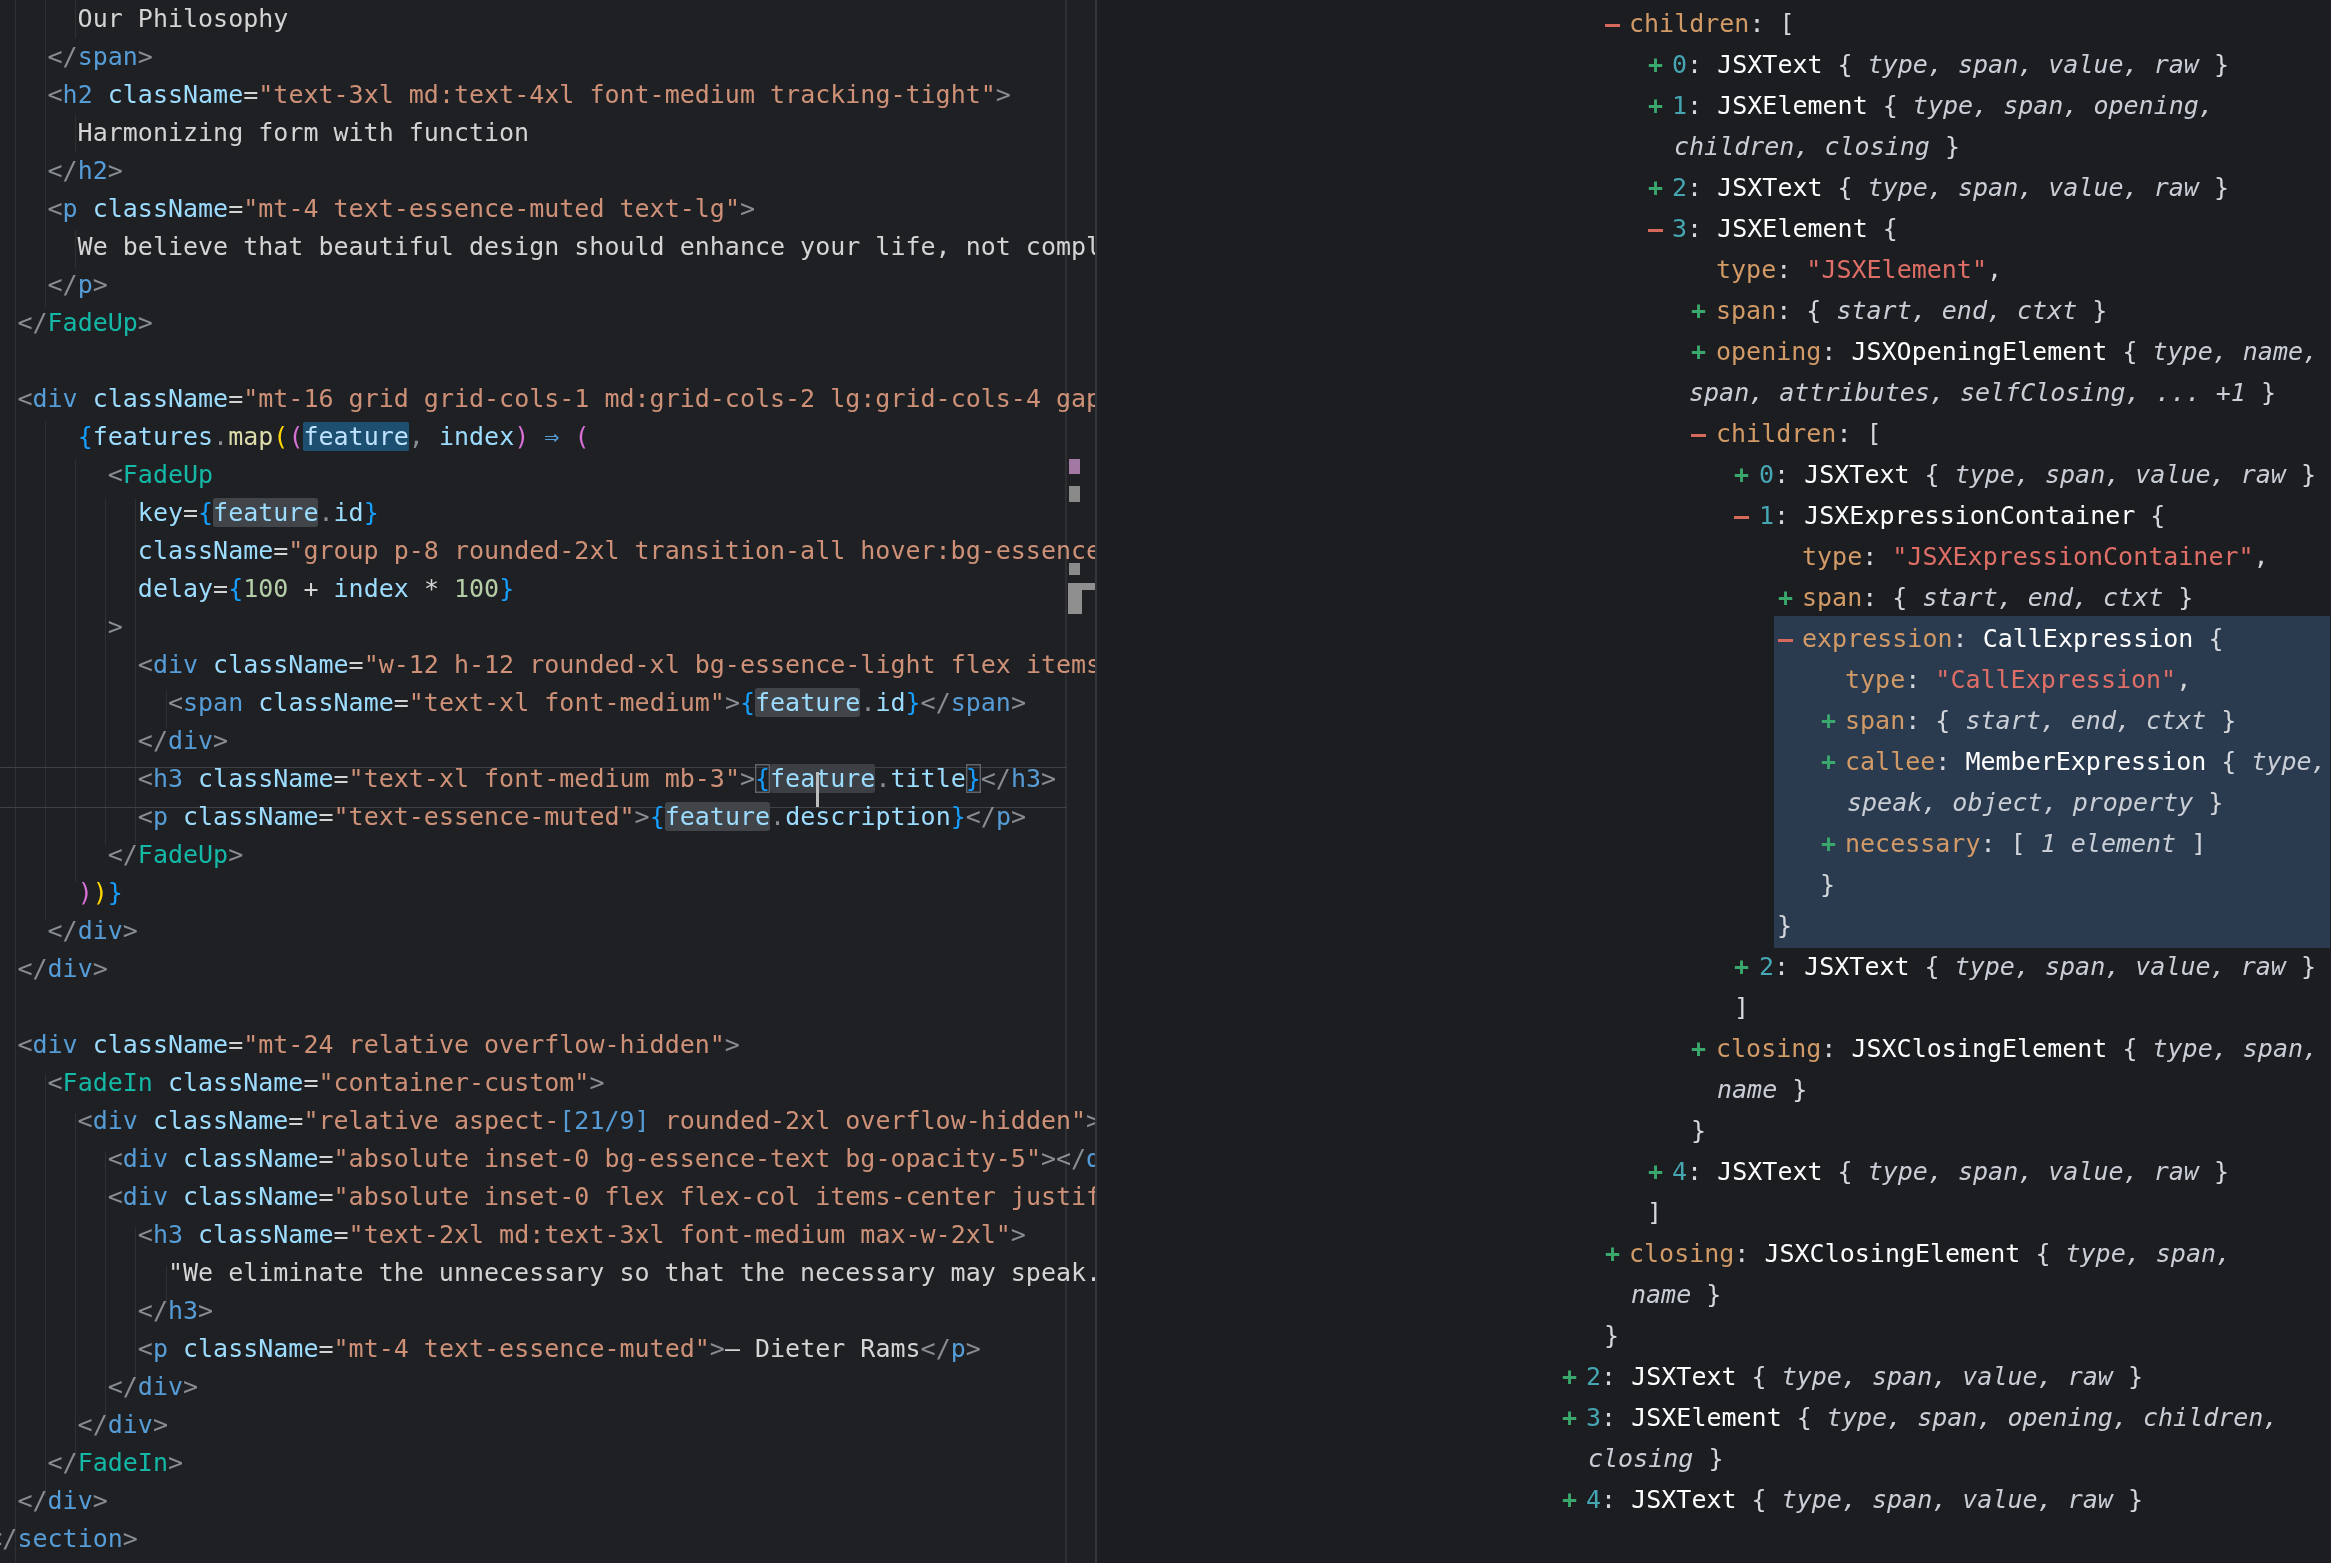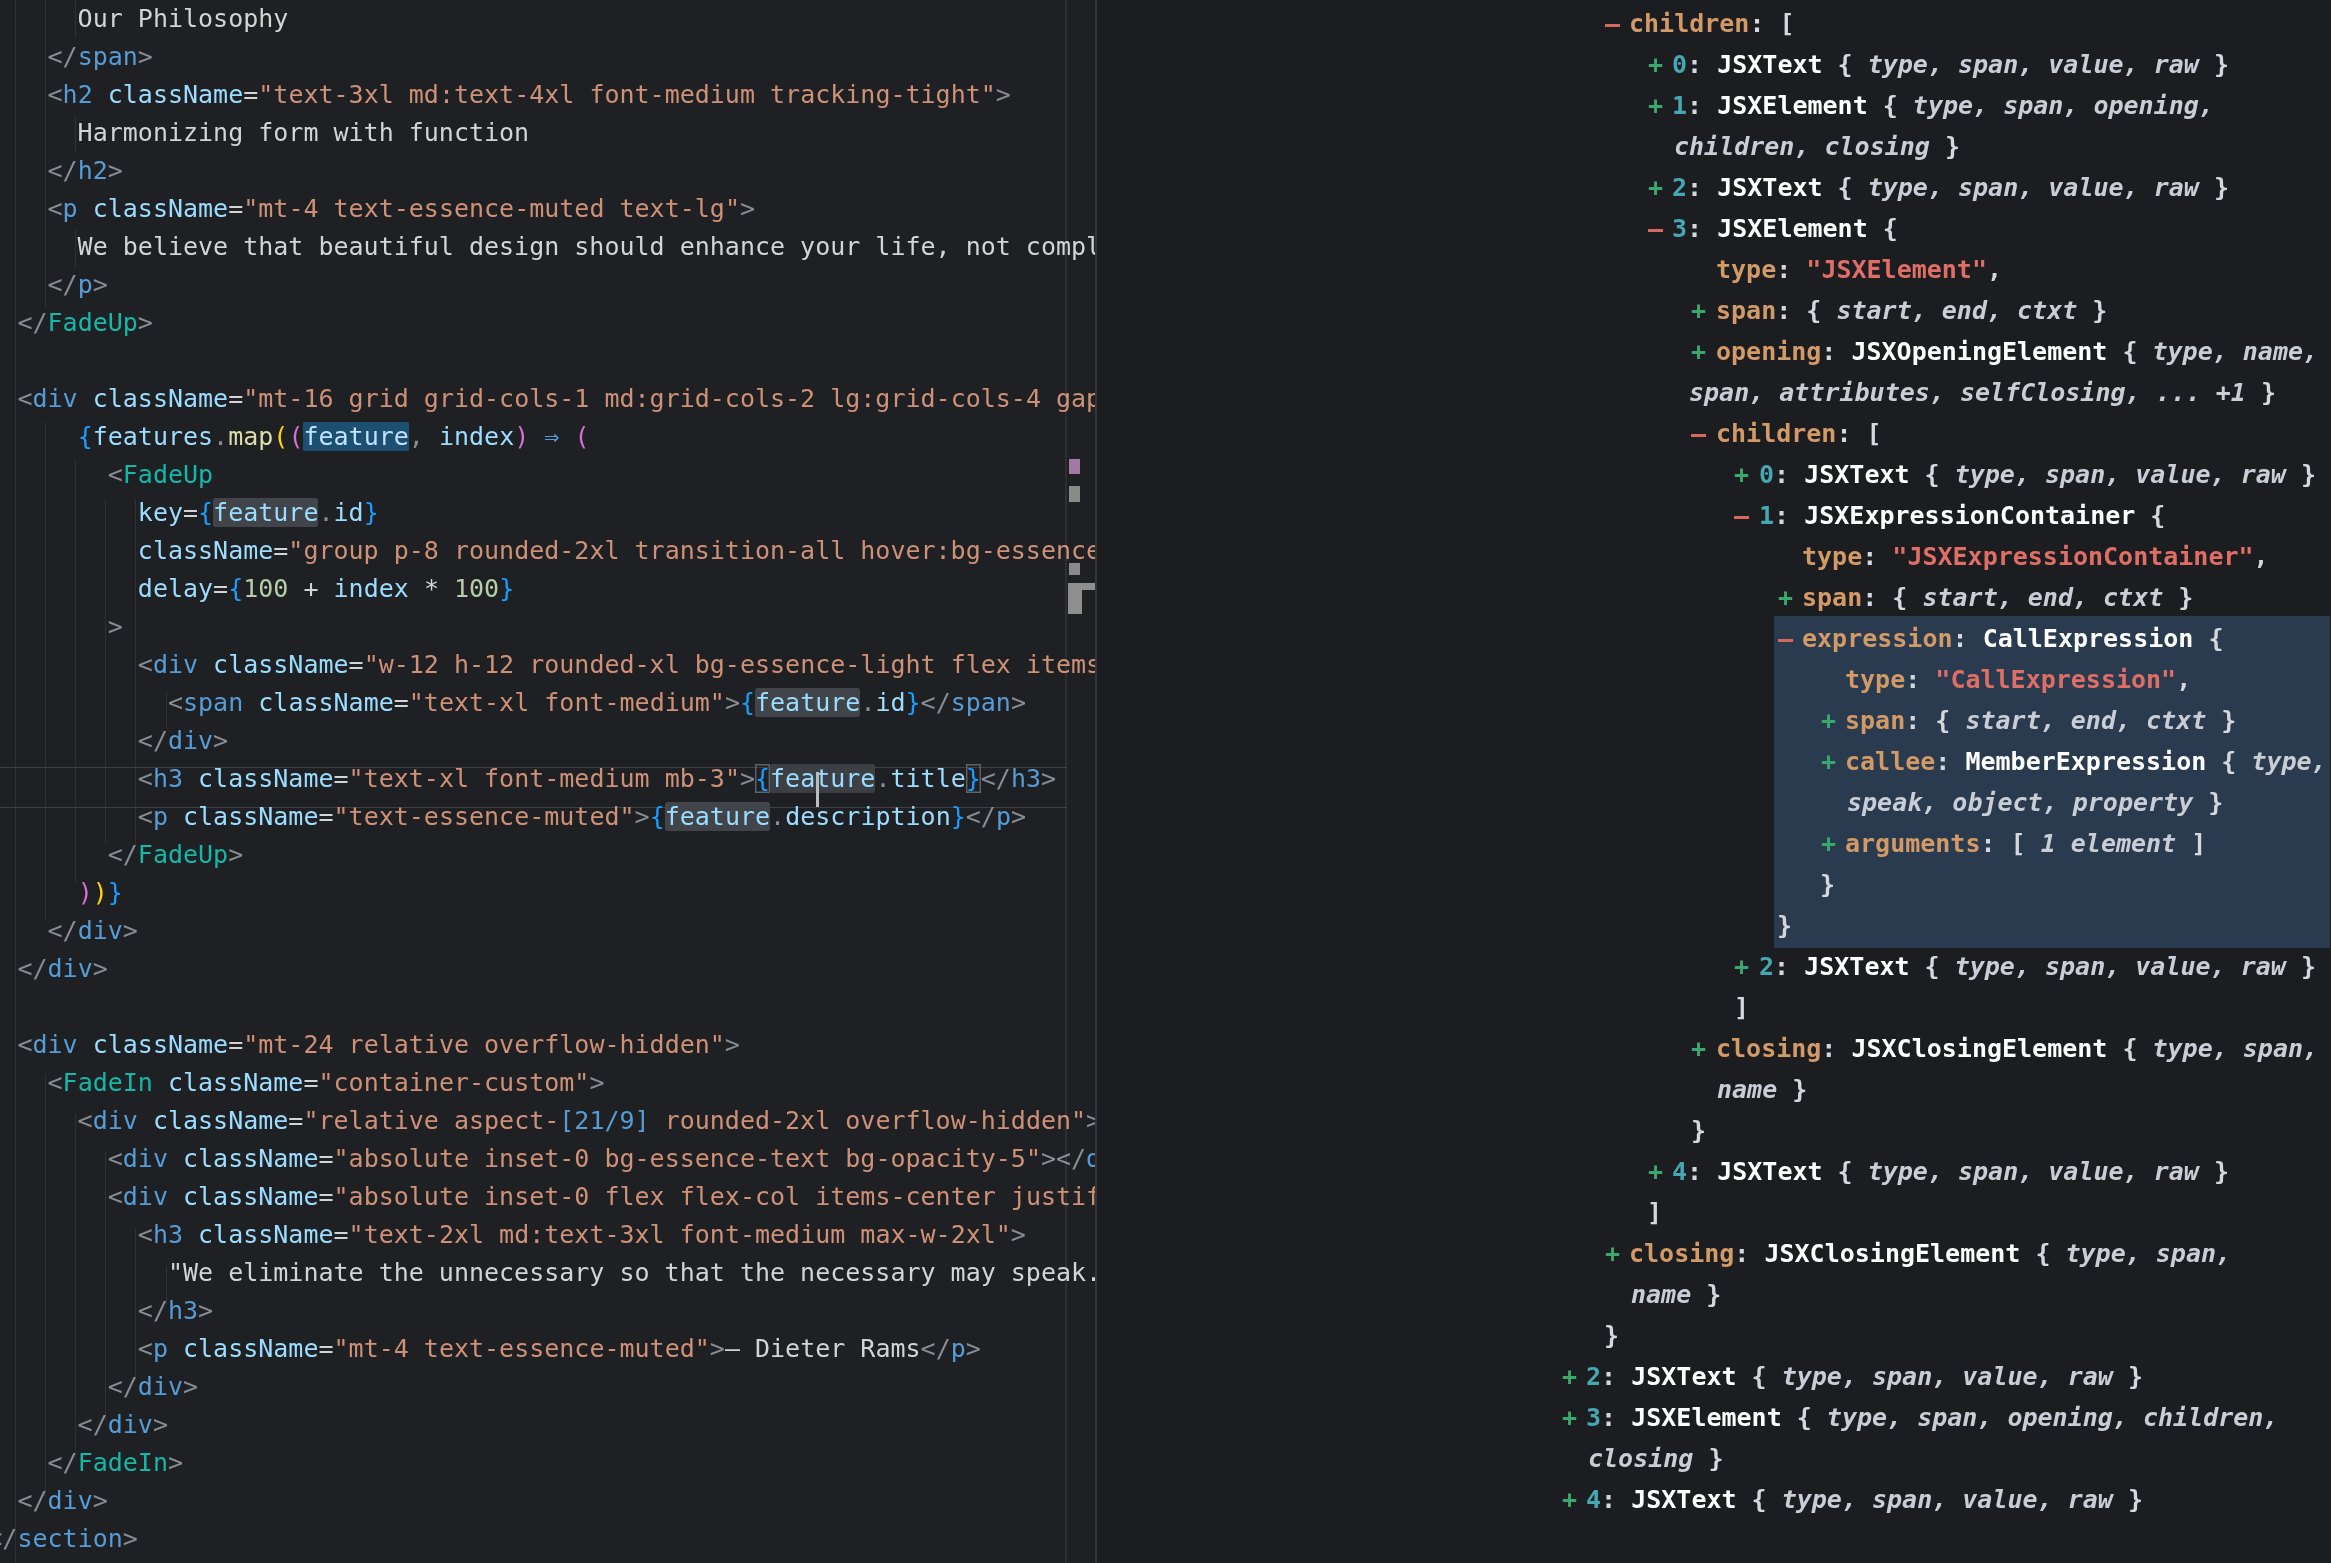--- a/index.html
+++ b/index.html
@@ -32,21 +32,21 @@
   #current-line{position:absolute;left:0;width:1066px;top:767px;height:39px;
     border-top:1.4px solid #3e4043;border-bottom:1.4px solid #3e4043;}
   #cursor{position:absolute;left:816px;top:772px;width:2.7px;height:35px;background:#bcbcbc;}
   #overview-ruler{position:absolute;left:1065px;top:0;width:1.8px;height:1564px;background:rgba(255,255,255,0.07);}
   .ruler-mark{position:absolute;}
   #pane-divider{position:absolute;left:1095px;top:0;width:2.7px;height:1564px;background:#33363b;}
   
   #ast-pane{position:absolute;left:1097px;top:0;width:1234px;height:1564px;overflow:hidden;background:#1b1d21;}
   #ast-rows{position:absolute;left:0;top:2.7px;width:100%;}
   .ast-row{height:41px;line-height:41px;font-size:25px;white-space:pre;position:relative;}
-  .ast-content{position:absolute;top:0;font-weight:bold;}
+  .ast-content{position:absolute;top:0;}
   .ast-marker{position:absolute;top:0;font-weight:bold;}
   .m-plus{color:#3aa76d}
   .m-minus{color:#d5695b}
   .a-key{color:#d19a66}
   .a-idx{color:#46a6b2}
   .a-typ{color:#ffffff}
   .a-str{color:#df6e66}
   .a-nul{color:#df6e66}
   .a-pun{color:#d4d7dc}
   .a-pv{color:#c9ced6;font-style:italic}
@@ -147,21 +147,21 @@
         <div class="ast-row"><span class="ast-marker m-minus" style="left: 594px;">–</span><span class="ast-content" style="left: 619px;"><span class="a-key">children</span><span class="a-pun">: [</span></span></div>
         <div class="ast-row"><span class="ast-marker m-plus" style="left: 637px;">+</span><span class="ast-content" style="left: 662px;"><span class="a-idx">0</span><span class="a-pun">: </span><span class="a-typ">JSXText</span><span class="a-pun"> { </span><span class="a-pv">type, span, value, raw</span><span class="a-pun"> }</span></span></div>
         <div class="ast-row"><span class="ast-marker m-minus" style="left: 637px;">–</span><span class="ast-content" style="left: 662px;"><span class="a-idx">1</span><span class="a-pun">: </span><span class="a-typ">JSXExpressionContainer</span><span class="a-pun"> {</span></span></div>
         <div class="ast-row"><span class="ast-content" style="left: 705px;"><span class="a-key">type</span><span class="a-pun">: </span><span class="a-str">"JSXExpressionContainer"</span><span class="a-pun">,</span></span></div>
         <div class="ast-row"><span class="ast-marker m-plus" style="left: 681px;">+</span><span class="ast-content" style="left: 705px;"><span class="a-key">span</span><span class="a-pun">: { </span><span class="a-pv">start, end, ctxt</span><span class="a-pun"> }</span></span></div>
         <div class="ast-row"><span class="ast-marker m-minus" style="left: 681px;">–</span><span class="ast-content" style="left: 705px;"><span class="a-key">expression</span><span class="a-pun">: </span><span class="a-typ">CallExpression</span><span class="a-pun"> {</span></span></div>
         <div class="ast-row"><span class="ast-content" style="left: 748px;"><span class="a-key">type</span><span class="a-pun">: </span><span class="a-str">"CallExpression"</span><span class="a-pun">,</span></span></div>
         <div class="ast-row"><span class="ast-marker m-plus" style="left: 724px;">+</span><span class="ast-content" style="left: 748px;"><span class="a-key">span</span><span class="a-pun">: { </span><span class="a-pv">start, end, ctxt</span><span class="a-pun"> }</span></span></div>
         <div class="ast-row"><span class="ast-marker m-plus" style="left: 724px;">+</span><span class="ast-content" style="left: 748px;"><span class="a-key">callee</span><span class="a-pun">: </span><span class="a-typ">MemberExpression</span><span class="a-pun"> { </span><span class="a-pv">type,</span></span></div>
         <div class="ast-row"><span class="ast-content" style="left: 750px;"><span class="a-pv">speak, object, property</span><span class="a-pun"> }</span></span></div>
-        <div class="ast-row"><span class="ast-marker m-plus" style="left: 724px;">+</span><span class="ast-content" style="left: 748px;"><span class="a-key">arguments</span><span class="a-pun">: [ </span><span class="a-pv">1 element</span><span class="a-pun"> ]</span></span></div>
+        <div class="ast-row"><span class="ast-marker m-plus" style="left: 724px;">+</span><span class="ast-content" style="left: 748px;"><span class="a-key">necessary</span><span class="a-pun">: [ </span><span class="a-pv">1 element</span><span class="a-pun"> ]</span></span></div>
         <div class="ast-row"><span class="ast-content" style="left: 723px;"><span class="a-pun">}</span></span></div>
         <div class="ast-row"><span class="ast-content" style="left: 680px;"><span class="a-pun">}</span></span></div>
         <div class="ast-row"><span class="ast-marker m-plus" style="left: 637px;">+</span><span class="ast-content" style="left: 662px;"><span class="a-idx">2</span><span class="a-pun">: </span><span class="a-typ">JSXText</span><span class="a-pun"> { </span><span class="a-pv">type, span, value, raw</span><span class="a-pun"> }</span></span></div>
         <div class="ast-row"><span class="ast-content" style="left: 637px;"><span class="a-pun">]</span></span></div>
         <div class="ast-row"><span class="ast-marker m-plus" style="left: 594px;">+</span><span class="ast-content" style="left: 619px;"><span class="a-key">closing</span><span class="a-pun">: </span><span class="a-typ">JSXClosingElement</span><span class="a-pun"> { </span><span class="a-pv">type, span,</span></span></div>
         <div class="ast-row"><span class="ast-content" style="left: 620px;"><span class="a-pv">name</span><span class="a-pun"> }</span></span></div>
         <div class="ast-row"><span class="ast-content" style="left: 594px;"><span class="a-pun">}</span></span></div>
         <div class="ast-row"><span class="ast-marker m-plus" style="left: 551px;">+</span><span class="ast-content" style="left: 575px;"><span class="a-idx">4</span><span class="a-pun">: </span><span class="a-typ">JSXText</span><span class="a-pun"> { </span><span class="a-pv">type, span, value, raw</span><span class="a-pun"> }</span></span></div>
         <div class="ast-row"><span class="ast-content" style="left: 550px;"><span class="a-pun">]</span></span></div>
         <div class="ast-row"><span class="ast-marker m-plus" style="left: 508px;">+</span><span class="ast-content" style="left: 532px;"><span class="a-key">closing</span><span class="a-pun">: </span><span class="a-typ">JSXClosingElement</span><span class="a-pun"> { </span><span class="a-pv">type, span,</span></span></div>

